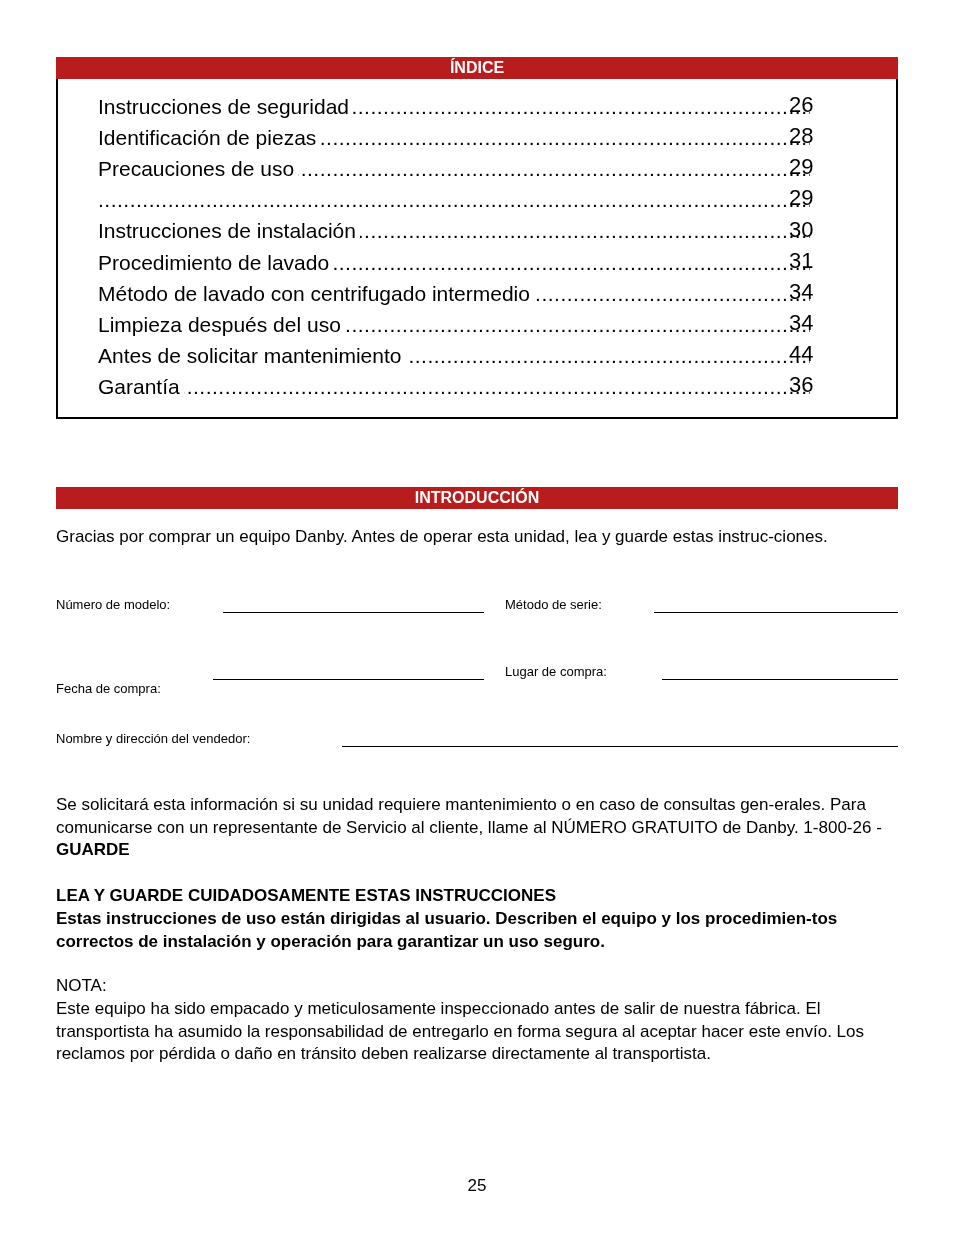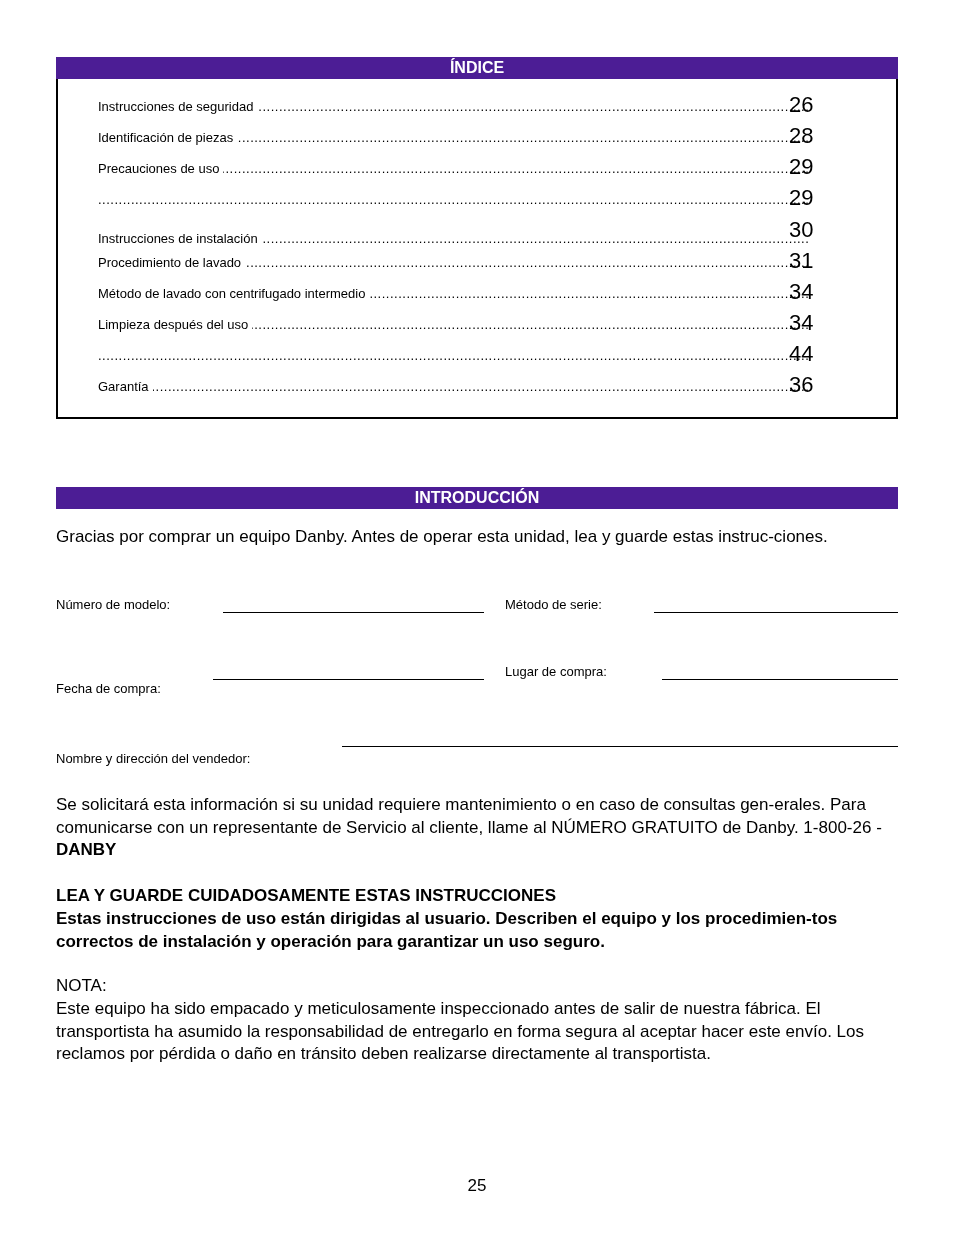--- a/index.html
+++ b/index.html
@@ -1,31 +1,31 @@
 <!DOCTYPE html>
 <html><head>
   <meta charset="utf-8">
   <style>
     html, body { margin: 0; padding: 0; background: #ffffff; }
     body {
       width: 954px; height: 1235px; position: relative;
       font-family: "Liberation Sans", sans-serif; color: #000; font-size: 17px;
     }
     .bar {
-      position: absolute; left: 56px; width: 842px; background: #4c1d95; color: #fff;
+      position: absolute; left: 56px; width: 842px; background: #b91c1c; color: #fff;
       text-align: center; font-weight: bold; font-size: 16px; line-height: 22px;
     }
     #toc-bar { top: 57px; }
     #toc-box {
       position: absolute; left: 56px; top: 57px; width: 838px; height: 358px;
       border: 2px solid #000; box-sizing: content-box;
     }
     .toc-row {
       position: absolute; left: 98px; width: 712px; height: 20px;
-      font-size: 13px; line-height: 20px;
+      font-size: 21px; line-height: 20px;
     }
     .toc-title { position: absolute; left: 0; top: 0; white-space: nowrap; background: #fff; padding-right: 4px; z-index: 2; }
     .toc-dots { position: absolute; left: 0; right: 0; top: 0; overflow: hidden; white-space: nowrap; letter-spacing: 0.5px; z-index: 1; }
     .toc-page { position: absolute; left: 789px; width: 30px; font-size: 22px; line-height: 20px; }
     #intro-bar { top: 487px; }
     .para { position: absolute; left: 56px; width: 842px; font-size: 17px; line-height: 22.5px; }
     .field-label { position: absolute; font-size: 13px; line-height: 22px; white-space: nowrap; }
     .field-line { position: absolute; border-bottom: 1.5px solid #000; height: 0; }
     .bold { font-weight: bold; }
     #page-number { position: absolute; left: 0; width: 954px; text-align: center; top: 1176px; font-size: 17px; }
@@ -52,21 +52,21 @@
     <span class="toc-title">Precauciones de uso</span>
     <span class="toc-dots">....................................................................................................................................................................................</span>
   </div>
 <div class="toc-page" style="top:157px">29</div>
 
 <div class="toc-row" style="top:190px">
     <span class="toc-dots">....................................................................................................................................................................................</span>
   </div>
 <div class="toc-page" style="top:188px">29</div>
 
-<div class="toc-row" style="top:229px">
+<div class="toc-row" style="top:221px">
     <span class="toc-title">Instrucciones de instalación</span>
     <span class="toc-dots">....................................................................................................................................................................................</span>
   </div>
 <div class="toc-page" style="top:220px">30</div>
 
 <div class="toc-row" style="top:253px">
     <span class="toc-title">Procedimiento de lavado</span>
     <span class="toc-dots">....................................................................................................................................................................................</span>
   </div>
 <div class="toc-page" style="top:251px">31</div>
@@ -77,20 +77,21 @@
   </div>
 <div class="toc-page" style="top:282px">34</div>
 
 <div class="toc-row" style="top:315px">
     <span class="toc-title">Limpieza después del uso</span>
     <span class="toc-dots">....................................................................................................................................................................................</span>
   </div>
 <div class="toc-page" style="top:313px">34</div>
 
 <div class="toc-row" style="top:346px">
+    <span class="toc-title">Antes de solicitar mantenimiento</span>
     <span class="toc-dots">....................................................................................................................................................................................</span>
   </div>
 <div class="toc-page" style="top:344px">44</div>
 
 <div class="toc-row" style="top:377px">
     <span class="toc-title">Garantía</span>
     <span class="toc-dots">....................................................................................................................................................................................</span>
   </div>
 <div class="toc-page" style="top:375px">36</div>
 
@@ -101,24 +102,24 @@
 <div class="field-label" style="left:56px; top:594px;">Número de modelo:</div>
 <div class="field-line" style="left:223px; top:612px; width:261px;"></div>
 <div class="field-label" style="left:505px; top:594px;">Método de serie:</div>
 <div class="field-line" style="left:654px; top:612px; width:244px;"></div>
 
 <div class="field-label" style="left:56px; top:678px;">Fecha de compra:</div>
 <div class="field-line" style="left:213px; top:679px; width:271px;"></div>
 <div class="field-label" style="left:505px; top:661px;">Lugar de compra:</div>
 <div class="field-line" style="left:662px; top:679px; width:236px;"></div>
 
-<div class="field-label" style="left:56px; top:728px;margin-top:20px;">Nombre y dirección del vendedor:</div>
+<div class="field-label" style="left:56px; top:728px;">Nombre y dirección del vendedor:</div>
 <div class="field-line" style="left:342px; top:746px; width:556px;"></div>
 
-<div class="para" style="top:794px"><span>Se solicitará esta información si su unidad requiere mantenimiento o en caso de consultas gen-erales. Para comunicarse con un representante de Servicio al cliente, llame al NÚMERO GRATUITO de Danby. 1-800-26 -</span><span class="bold">DANBY</span></div>
+<div class="para" style="top:794px"><span>Se solicitará esta información si su unidad requiere mantenimiento o en caso de consultas gen-erales. Para comunicarse con un representante de Servicio al cliente, llame al NÚMERO GRATUITO de Danby. 1-800-26 -</span><span class="bold">GUARDE</span></div>
 
 <div class="para bold" style="top:885px">LEA Y GUARDE CUIDADOSAMENTE ESTAS INSTRUCCIONES</div>
 <div class="para bold" style="top:908px">Estas instrucciones de uso están dirigidas al usuario. Describen el equipo y los procedimien-tos correctos de instalación y operación para garantizar un uso seguro.</div>
 
 <div class="para" style="top:975px">NOTA:</div>
 <div class="para" style="top:998px">Este equipo ha sido empacado y meticulosamente inspeccionado antes de salir de nuestra fábrica. El transportista ha asumido la responsabilidad de entregarlo en forma segura al aceptar hacer este envío. Los reclamos por pérdida o daño en tránsito deben realizarse directamente al transportista.</div>
 
 <div id="page-number">25</div>
 
 </body></html>

